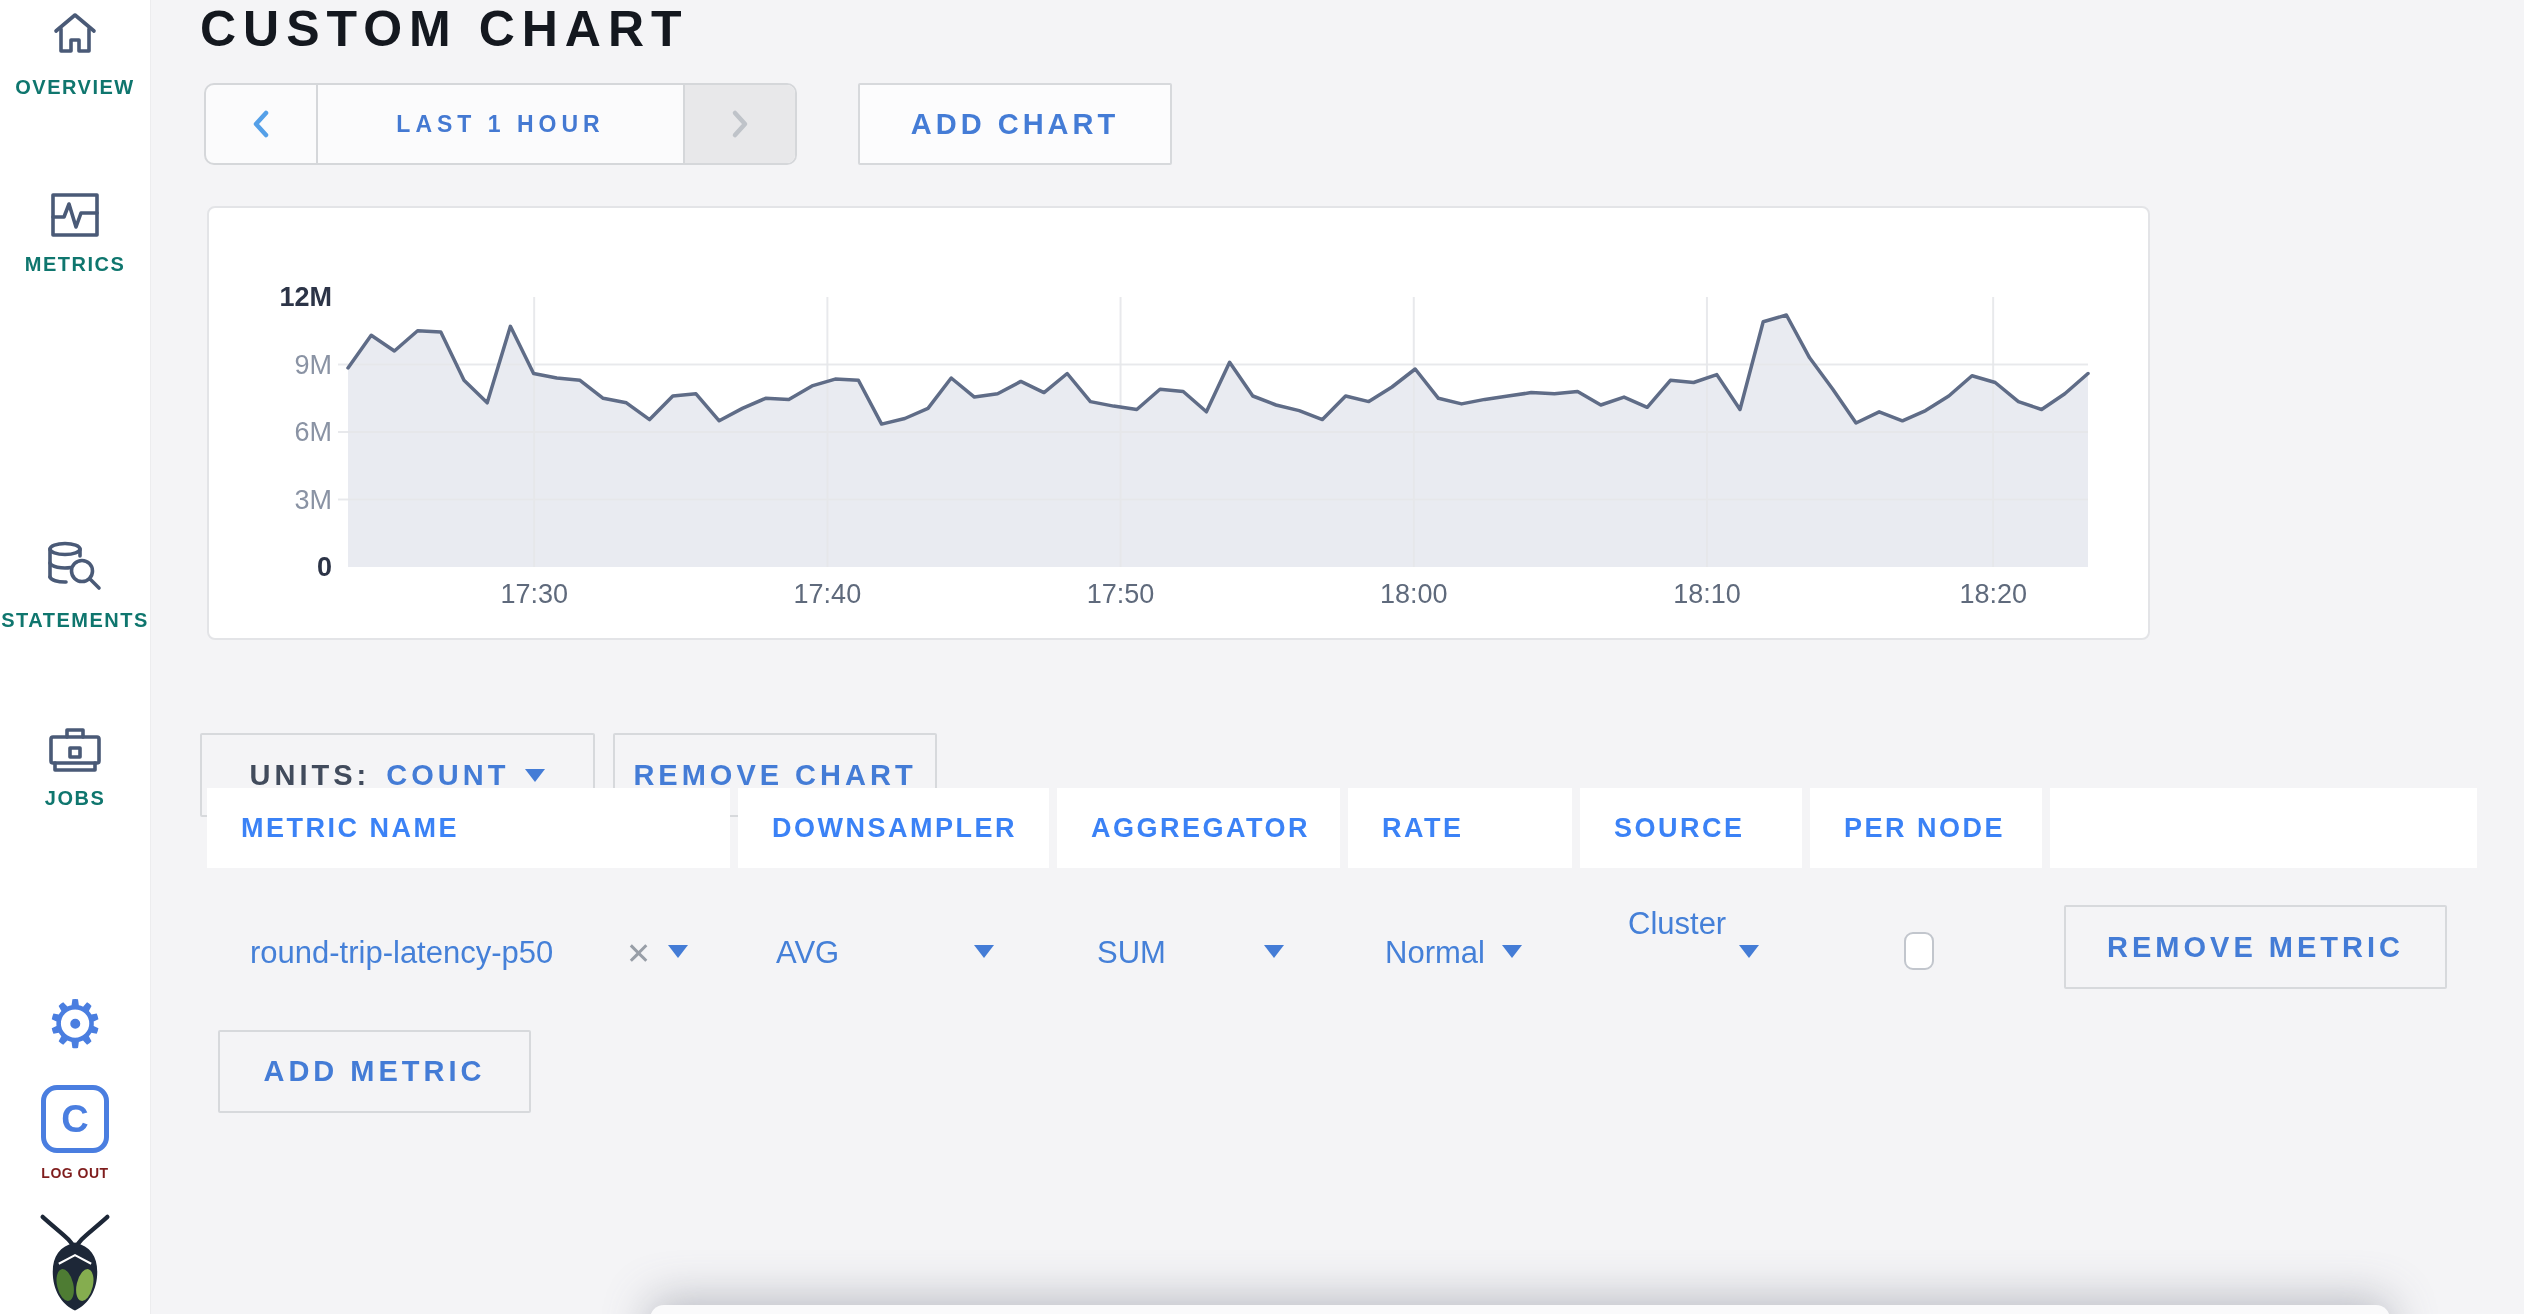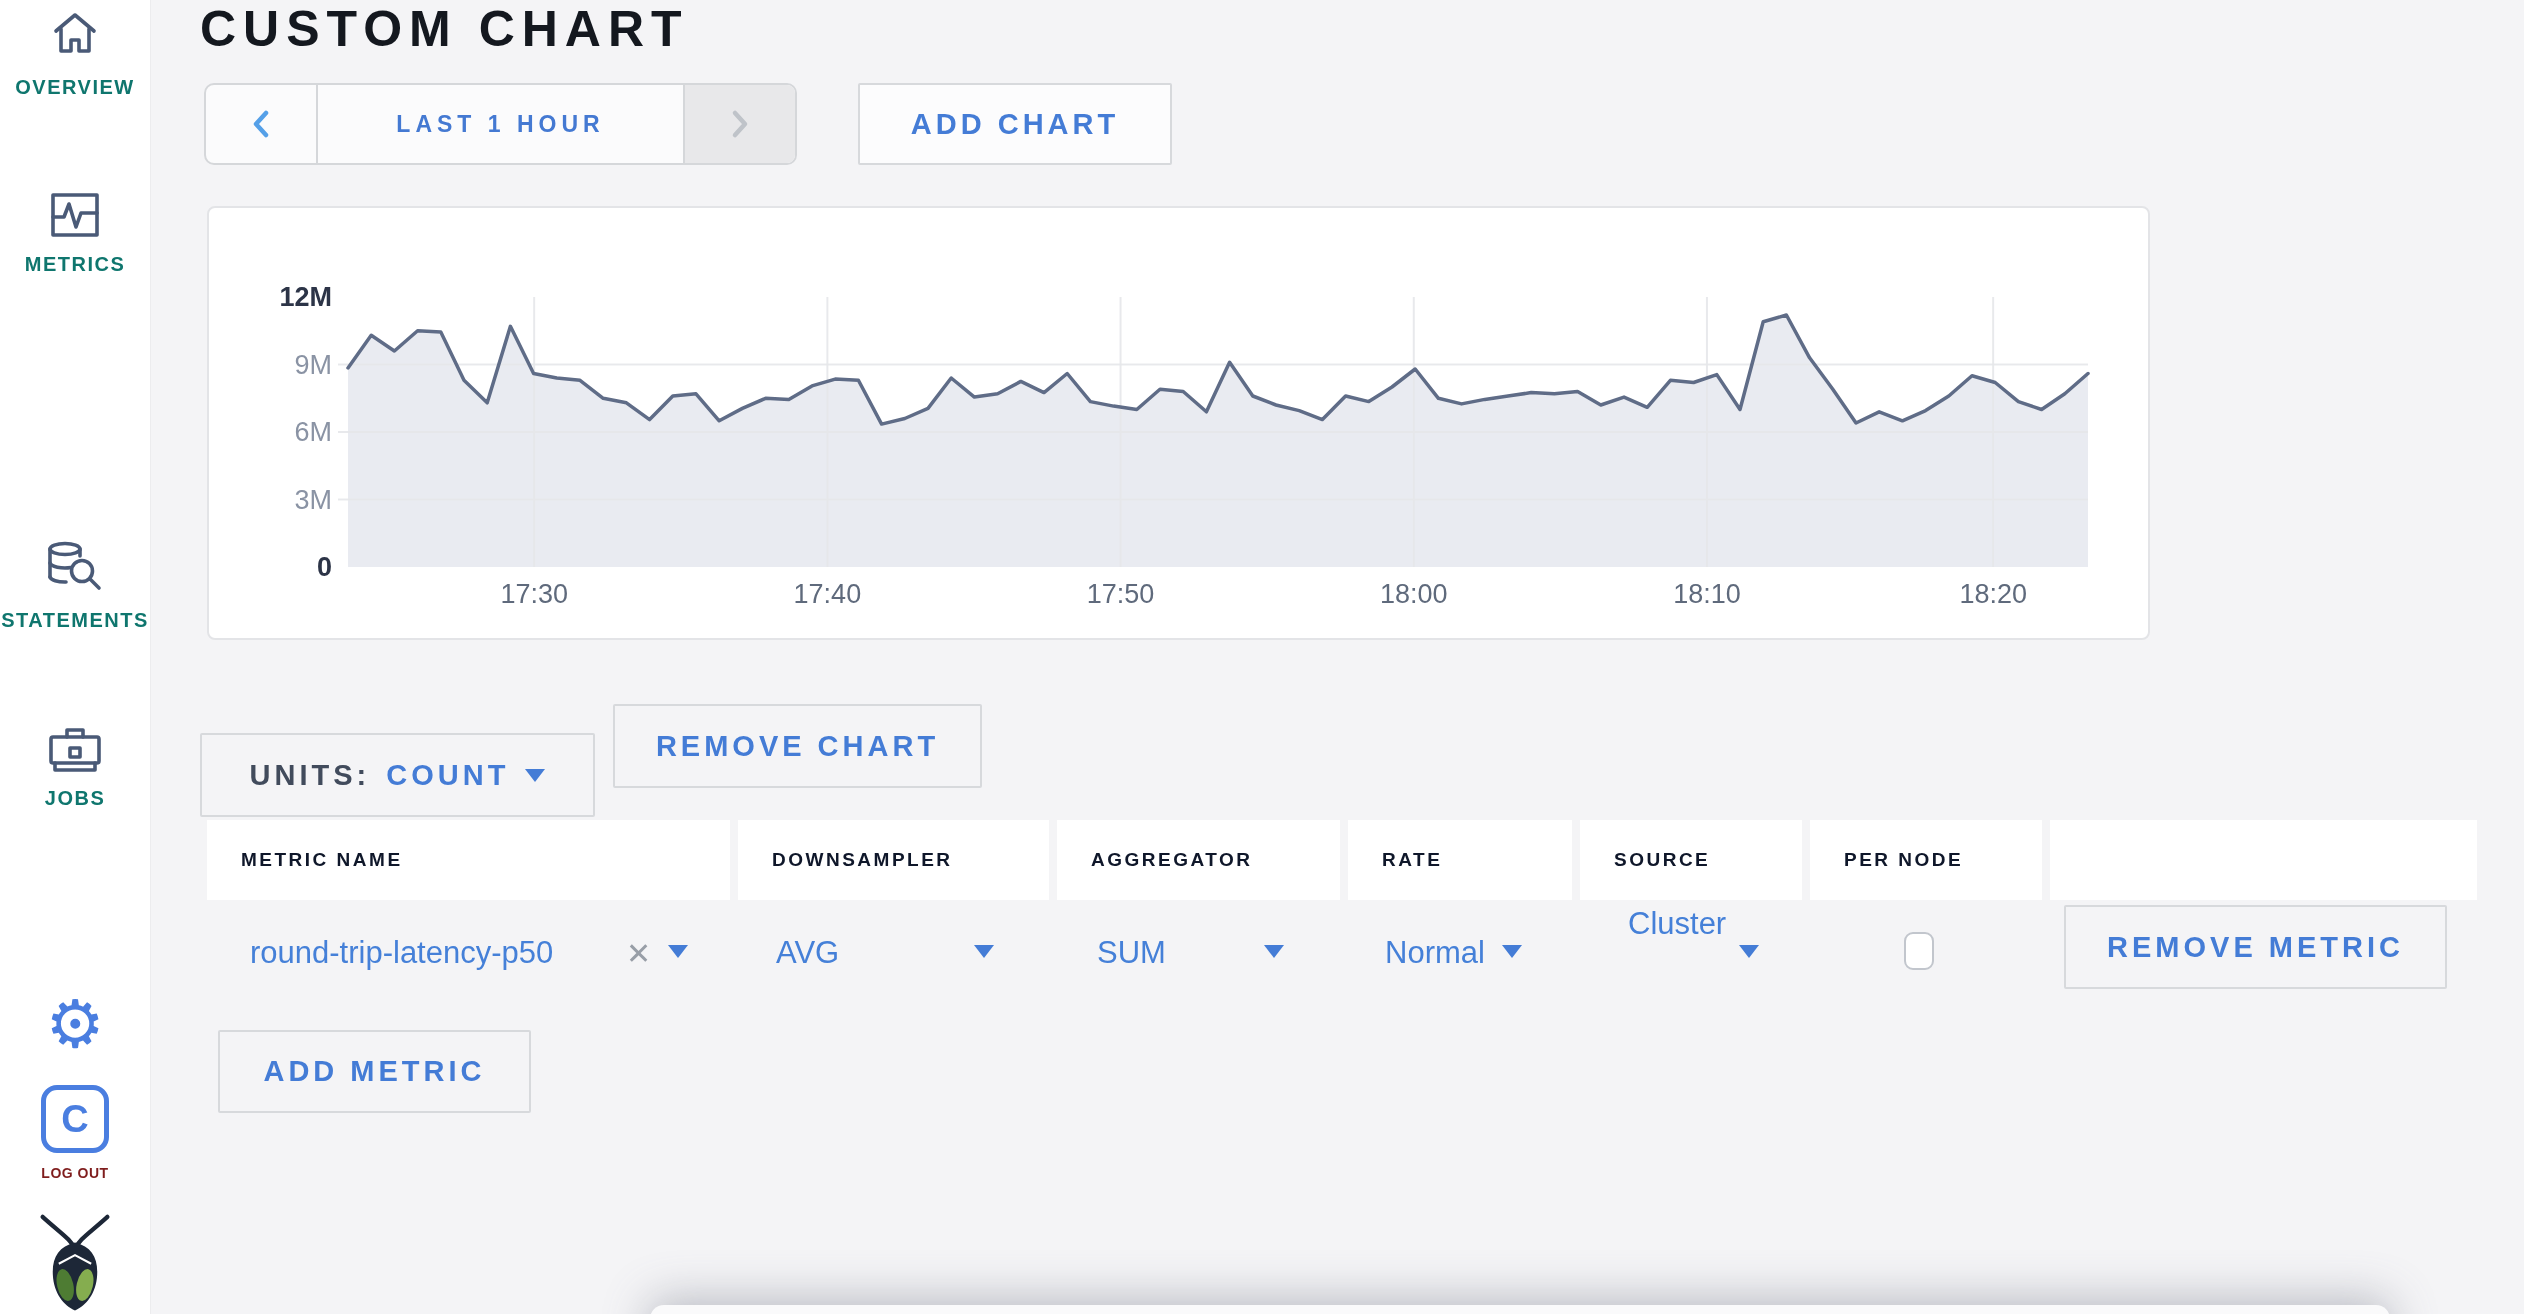--- a/index.html
+++ b/index.html
@@ -69,44 +69,44 @@
   }
 
   .ghost-btn {
     border:2px solid #d7d9dc; border-radius:2px; background:#fcfcfd;
     display:flex; align-items:center; justify-content:center;
     font-size:29px; font-weight:700; letter-spacing:4px; color:#447cd6;
     cursor:pointer;
   }
   #add-chart-btn  { left:858px;  top:83px;  width:314px; height:82px; }
   #units-btn      { left:200px;  top:733px; width:395px; height:84px; background:transparent; gap:16px; }
-  #remove-chart-btn { left:613px; top:704px; width:369px; height:84px; background:transparent; }
+  #remove-chart-btn { left:613px; top:733px; width:324px; height:84px; background:transparent; }
   #remove-metric-btn { left:2064px; top:905px; width:383px; height:84px; background:transparent; }
   #add-metric-btn { left:218px; top:1030px; width:313px; height:83px; background:transparent; }
 
   #units-btn .units-prefix { color:#414b5c; }
 
   .caret-down {
     width:0; height:0; display:inline-block;
     border-left:10px solid transparent; border-right:10px solid transparent;
     border-top:13px solid #447cd6;
   }
 
   
   #chart-card {
     left:207px; top:206px; width:1943px; height:434px;
     background:#ffffff; border:2px solid #e3e4e7; border-radius:8px;
   }
   #chart-svg { width:100%; height:100%; font-family:"Liberation Sans","DejaVu Sans",sans-serif; }
 
   
   .th-cell {
-    position:absolute; top:820px; height:80px; background:#ffffff;
+    position:absolute; top:788px; height:80px; background:#ffffff;
     display:flex; align-items:center; padding-left:34px;
-    font-size:19px; font-weight:700; letter-spacing:2.5px; color:#0f172a;
+    font-size:27px; font-weight:700; letter-spacing:2.5px; color:#3b82f6;
   }
   .row-text { position:absolute; font-size:31px; color:#4580d8; }
   .row-caret { position:absolute; }
   #metric-clear { color:#989ea7; font-size:30px; cursor:pointer; }
   #per-node-checkbox {
     left:1904px; top:932px; width:30px; height:38px;
     background:#ffffff; border:2px solid #c2c6cd; border-radius:9px; cursor:pointer;
   }
 
   

